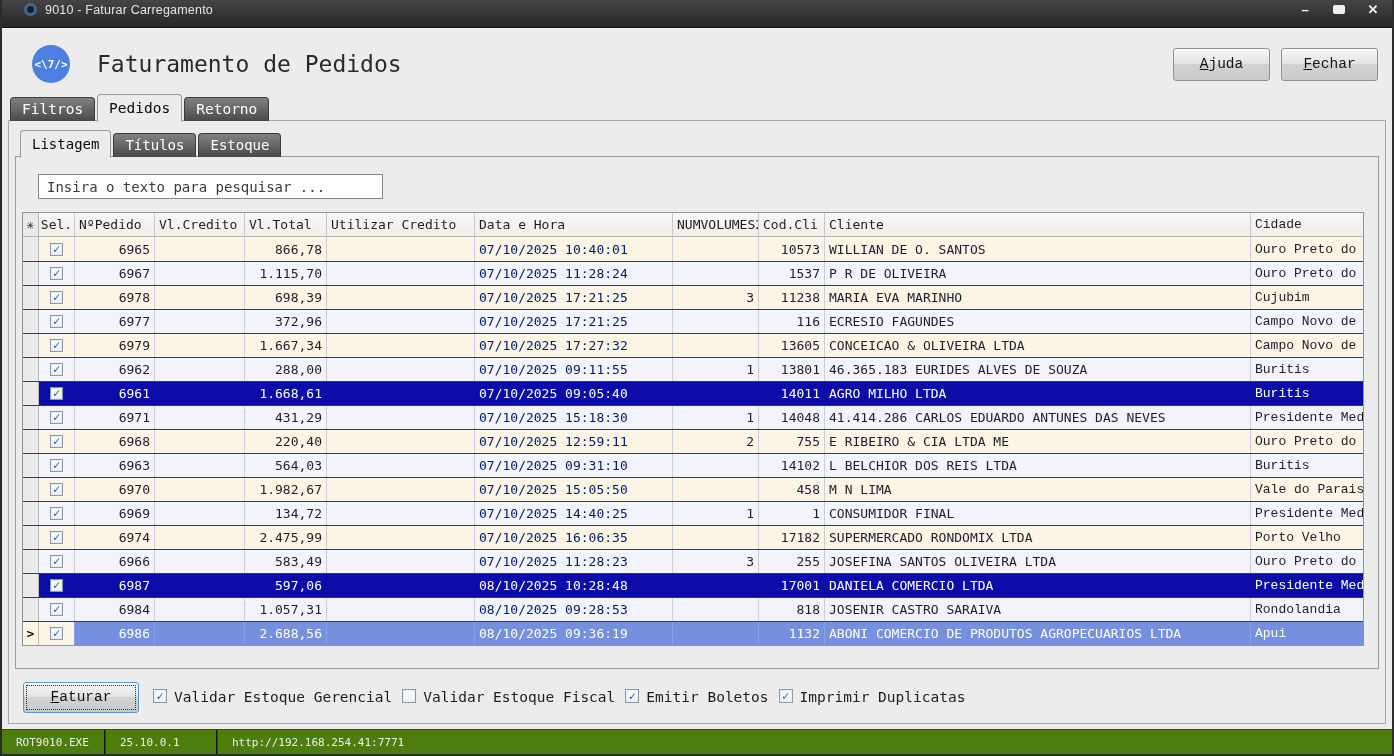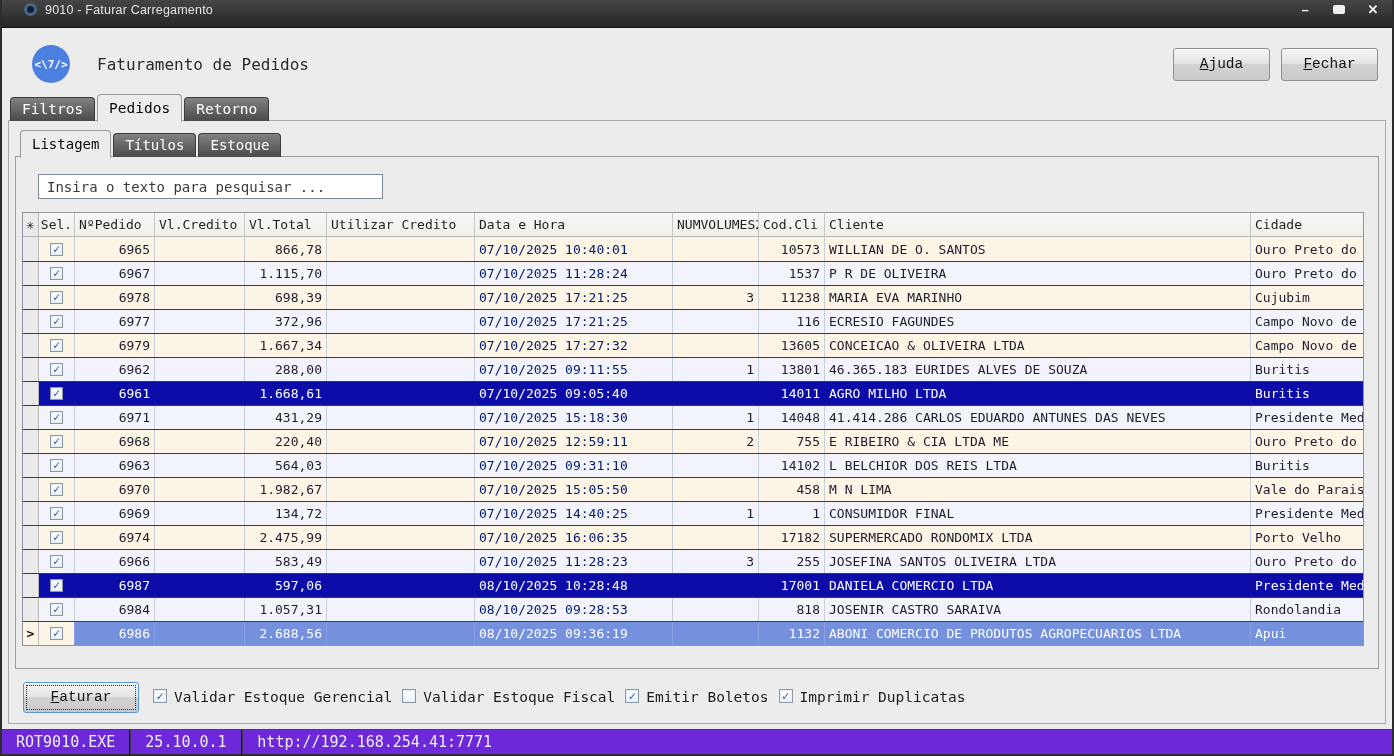--- a/index.html
+++ b/index.html
@@ -19,21 +19,21 @@
   .tb-controls { margin-left:auto; display:flex; align-items:center; gap:16px; }
   .tbbtn { color:#f0f0f0; font-size:13px; font-weight:bold; cursor:default; line-height:1;
            width:18px; text-align:center; }
   .maxbox { display:inline-block; width:12px; height:9px; background:#f0f0f0; border-radius:2px; }
 
   
   .client { flex:1; display:flex; flex-direction:column; background:#ececec; padding:4px 6px 5px; min-height:0; }
   .hdr { height:60px; flex:0 0 60px; display:flex; align-items:center; padding:4px 8px 0 24px; }
   .logo { width:38px; height:38px; border-radius:50%; background:#4b80e0; color:#fff;
           display:flex; align-items:center; justify-content:center; font-size:11px; font-weight:bold; }
-  .app-title { font-size:16px; color:#2a2a2a; margin-left:27px; }
+  .app-title { font-size:23px; color:#2a2a2a; margin-left:27px; }
   .hdr-buttons { margin-left:auto; display:flex; gap:11px; }
   .win-btn { font-family:Liberation Mono, monospace; font-size:14.5px; color:#141414;
              width:97px; height:33px; border:1px solid #8e9091; border-radius:3px;
              background:linear-gradient(#f7f7f7,#e3e3e3 48%,#d2d2d2 50%,#cbcbcb);
              box-shadow:inset 0 1px 0 #fdfdfd; cursor:default; }
 
   
   .tabs { display:flex; align-items:flex-end; gap:2px; position:relative; z-index:3; }
   .tabs1 { margin:0 0 0 2px; height:29px; flex:0 0 29px; }
   .tab { padding:3px 11px 4px; font-size:14.5px; color:#fff; border:1px solid #3c3c3c; border-bottom:none;
@@ -58,21 +58,21 @@
   .gc { flex:0 0 auto; display:flex; align-items:center; padding:0 4px; overflow:hidden;
         white-space:nowrap; border-right:1px solid #c9cedb; }
   .grid-head .gc { background:linear-gradient(#f8f7f4,#efeee9); color:#1e1e1e;
                    border-right:1px solid #c6c6c6; border-bottom:1px solid #b5b5b5; }
   .gc.w-ind { flex-basis:16px; padding:0 2px; justify-content:center; background:#eaeaea;
               border-right:1px solid #b8b8b8; color:#444; font-size:10px; }
   .gc.w-sel { flex-basis:36px; justify-content:center; }
   .gc.w-ped { flex-basis:80px; } .gc.w-vcr { flex-basis:90px; } .gc.w-vto { flex-basis:82px; }
   .gc.w-utl { flex-basis:148px; } .gc.w-dat { flex-basis:198px; } .gc.w-nvl { flex-basis:86px; }
   .gc.w-cod { flex-basis:66px; } .gc.w-cli { flex-basis:426px; }
-  .gc.w-cid { flex:1 1 0; min-width:0; border-right:none; }
+  .gc.w-cid { flex:1 1 0; min-width:0; border-right:none;font-family:Liberation Mono, monospace; }
   .gc.r { justify-content:flex-end; text-align:right; }
 
   .grid-body .grow { border-top:1px solid #0c4a6e; }
   .grid-body .grow:first-child { border-top:none; }
   .grid-body .gc { color:#1d1d2e; }
   .grid-body .gc.date { color:#001a70; }
   .grow.odd  .gc { background:#fcf4e4; }
   .grow.even .gc { background:#f3f4fb; }
   .grow .gc.w-ind { background:#eaeaea; color:#111; font-size:13px; font-weight:bold; }
   .grow.selected .gc { background:#0c0ca8; color:#fff; border-right-color:#0c0ca8; }
@@ -91,22 +91,22 @@
 
   
   .footer { height:50px; flex:0 0 50px; display:flex; align-items:center; gap:14px; padding:6px 8px 0; }
   .faturar { width:116px; height:31px; border:1px solid #5897cf;
              outline:1px dotted #2b2b2b; outline-offset:-4px; }
   .cbs { display:flex; align-items:center; gap:10px; }
   .cb { display:flex; align-items:flex-start; gap:7px; font-size:14.5px; color:#1d1d1d; cursor:default; }
   .cb .cbx { width:14px; height:14px; flex-basis:14px; }
 
   
-  .statusbar { height:25px; flex:0 0 25px; background:#6d28d9; border-top:1px solid #454545;
-               display:flex; align-items:center; color:#efefef; font-size:15px; }
+  .statusbar { height:25px; flex:0 0 25px; background:#4d7c0f; border-top:1px solid #454545;
+               display:flex; align-items:center; color:#efefef; font-size:11px; }
   .sb-seg { height:100%; display:flex; align-items:center; padding:0 14px;
             border-right:1px solid #111; white-space:nowrap; }
   .sb-seg + .sb-seg { border-left:1px solid #3e3e3e; }
   .sb-seg:nth-child(1){ min-width:103px; } .sb-seg:nth-child(2){ min-width:112px; }
   .sb-seg:last-child { border-right:none; }
 
   u { text-decoration:underline; }
 </style>
 </head>
 <body>

